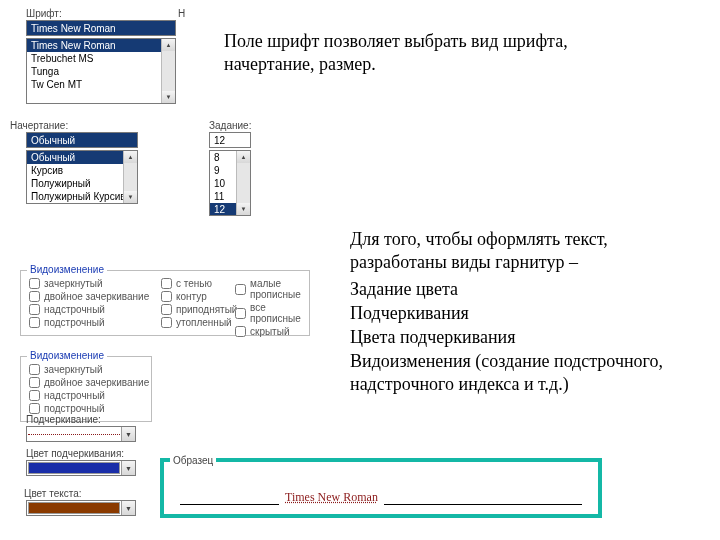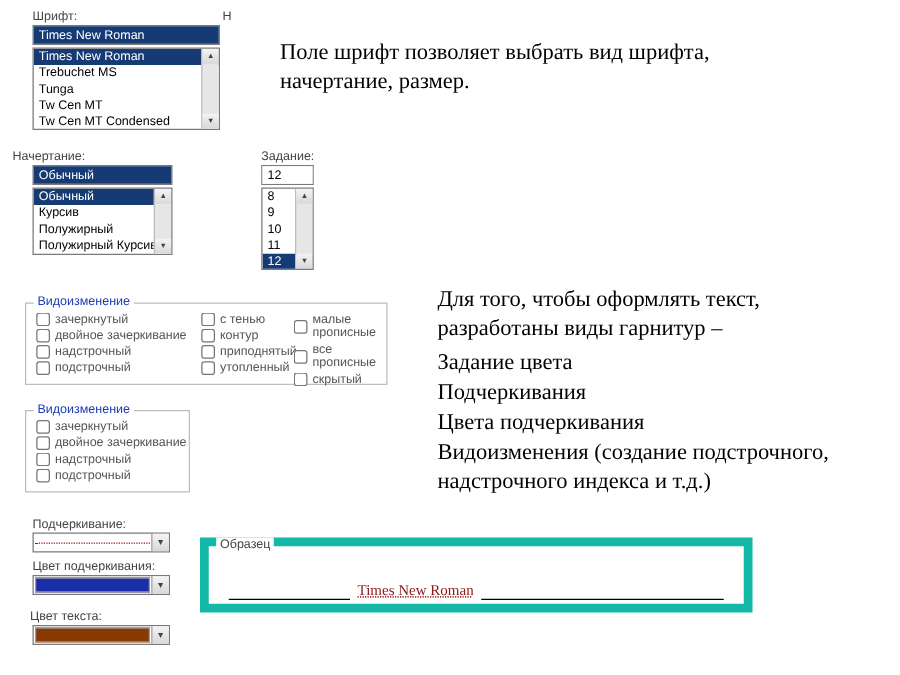--- a/index.html
+++ b/index.html
@@ -64,37 +64,38 @@
     border-left: 1px solid #bbb;
   }
   .listbox .scrollbar .sbtn {
     height: 12px; background: linear-gradient(#f4f4f4,#d8d8d8);
     display:flex;align-items:center;justify-content:center;font-size:6px;color:#444;
   }
   .listbox .scrollbar .sbtn.bottom { position:absolute; bottom:0; left:0; right:0; }
   .group {
     border: 1px solid #bdbdbd;
     position: absolute;
+    margin-top: 28px;
   }
   .group-title {
     position: absolute; top: -7px; left: 6px;
     background: #fff; padding: 0 3px;
     font-size: 10px; color: #1a3bb3;
   }
   .chk {
     display: flex; align-items: center; gap: 4px;
     font-size: 10px; color: #555; padding: 1px 0;
   }
   .chk input { width: 11px; height: 11px; margin:0; }
   .swatch-field {
     display:flex; border:1px solid #7a7a7a; height:16px; background:#fff;
   }
   .swatch-field .swatch { flex:1; border:1px solid #999; margin:1px; }
   .preview-box {
-    border:7px solid #14b8a6; background:#fff; position:absolute;
+    border:4px solid #14b8a6; background:#fff; position:absolute;
   }
   .preview-text {
     font-family:'Times New Roman',serif; color:#8b1a1a;
     text-decoration: underline dotted;
     font-size: 12px;
   }
   .baseline { border-bottom:1px solid #000; height:0; }
 </style>
 </head>
 <body>
@@ -104,21 +105,20 @@
 <div style="position:absolute; left:26px; top:8px;" class="label">Шрифт:</div>
 <div style="position:absolute; left:178px; top:8px;" class="label">Н</div>
 <div class="dropdown" style="position:absolute; left:26px; top:20px; width:150px;">
   <div class="value">Times New Roman</div>
 </div>
 <div class="listbox" style="position:absolute; left:26px; top:38px; width:150px; height:66px;">
   <div class="item sel">Times New Roman</div>
   <div class="item">Trebuchet MS</div>
   <div class="item">Tunga</div>
   <div class="item">Tw Cen MT</div>
-  <div class="item">Tw Cen MT Condensed</div>
   <div class="scrollbar">
     <div class="sbtn">▲</div>
     <div class="sbtn bottom">▼</div>
   </div>
 </div>
 
 <div style="position:absolute; left:10px; top:120px;" class="label">Начертание:</div>
 <div class="dropdown" style="position:absolute; left:26px; top:132px; width:112px;">
   <div class="value">Обычный</div>
 </div>

